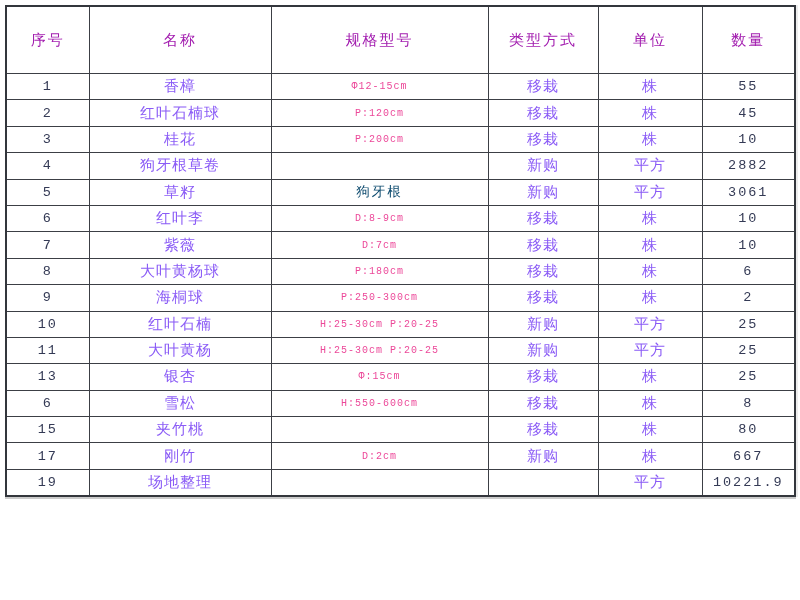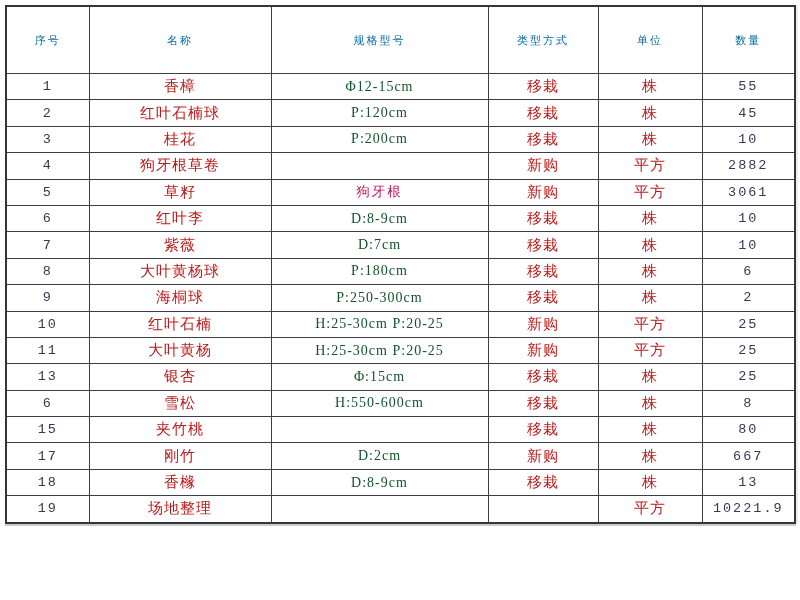--- a/index.html
+++ b/index.html
@@ -35,51 +35,51 @@
   th, td {
     border: 1px solid #3c3f45;
     text-align: center;
     vertical-align: middle;
     padding: 0 2px;
     white-space: nowrap;
     overflow: hidden;
   }
   thead th {
     height: 66px;
-    font-size: 11px;
+    font-size: 15px;
     font-weight: normal;
     letter-spacing: 2px;
-    color: #0369a1;
+    color: #a21caf;
   }
   tbody td {
     height: 25.4px;
     font-size: 15px;
     letter-spacing: 1px;
   }
   td.col-index, td.col-qty {
     font-family: "Liberation Mono", "DejaVu Sans Mono", monospace;
     font-size: 13.5px;
     letter-spacing: 2px;
     color: #343a55;
   }
   td.col-spec {
-    font-family: Liberation Serif, serif;
-    font-size: 14px;
+    font-family: Liberation Mono, monospace;
+    font-size: 10px;
     letter-spacing: 1px;
-    color: #14532d;
+    color: #ec4899;
   }
   td.col-spec.faint {
     font-family: "Liberation Serif", serif;
     font-size: 13.5px;
-    color: #be185d;
+    color: #0c4a6e;
     letter-spacing: 2px;
     margin-left: 32px;
   }
   td.col-name, td.col-type, td.col-unit {
-    color: #b91c1c;
+    color: #8b5cf6;
   }
 </style>
 </head>
 <body>
 
 <div class="page">
   <table class="boq">
     <colgroup>
       <col class="c-index">
       <col class="c-name">
@@ -213,28 +213,20 @@
         </tr>
         <tr>
           <td class="col-index">17</td>
           <td class="col-name">刚竹</td>
           <td class="col-spec">D:2cm</td>
           <td class="col-type">新购</td>
           <td class="col-unit">株</td>
           <td class="col-qty">667</td>
         </tr>
         <tr>
-          <td class="col-index">18</td>
-          <td class="col-name">香橼</td>
-          <td class="col-spec">D:8-9cm</td>
-          <td class="col-type">移栽</td>
-          <td class="col-unit">株</td>
-          <td class="col-qty">13</td>
-        </tr>
-        <tr>
           <td class="col-index">19</td>
           <td class="col-name">场地整理</td>
           <td class="col-spec"></td>
           <td class="col-type"></td>
           <td class="col-unit">平方</td>
           <td class="col-qty">10221.9</td>
         </tr>
       </tbody>
   </table>
 </div>

